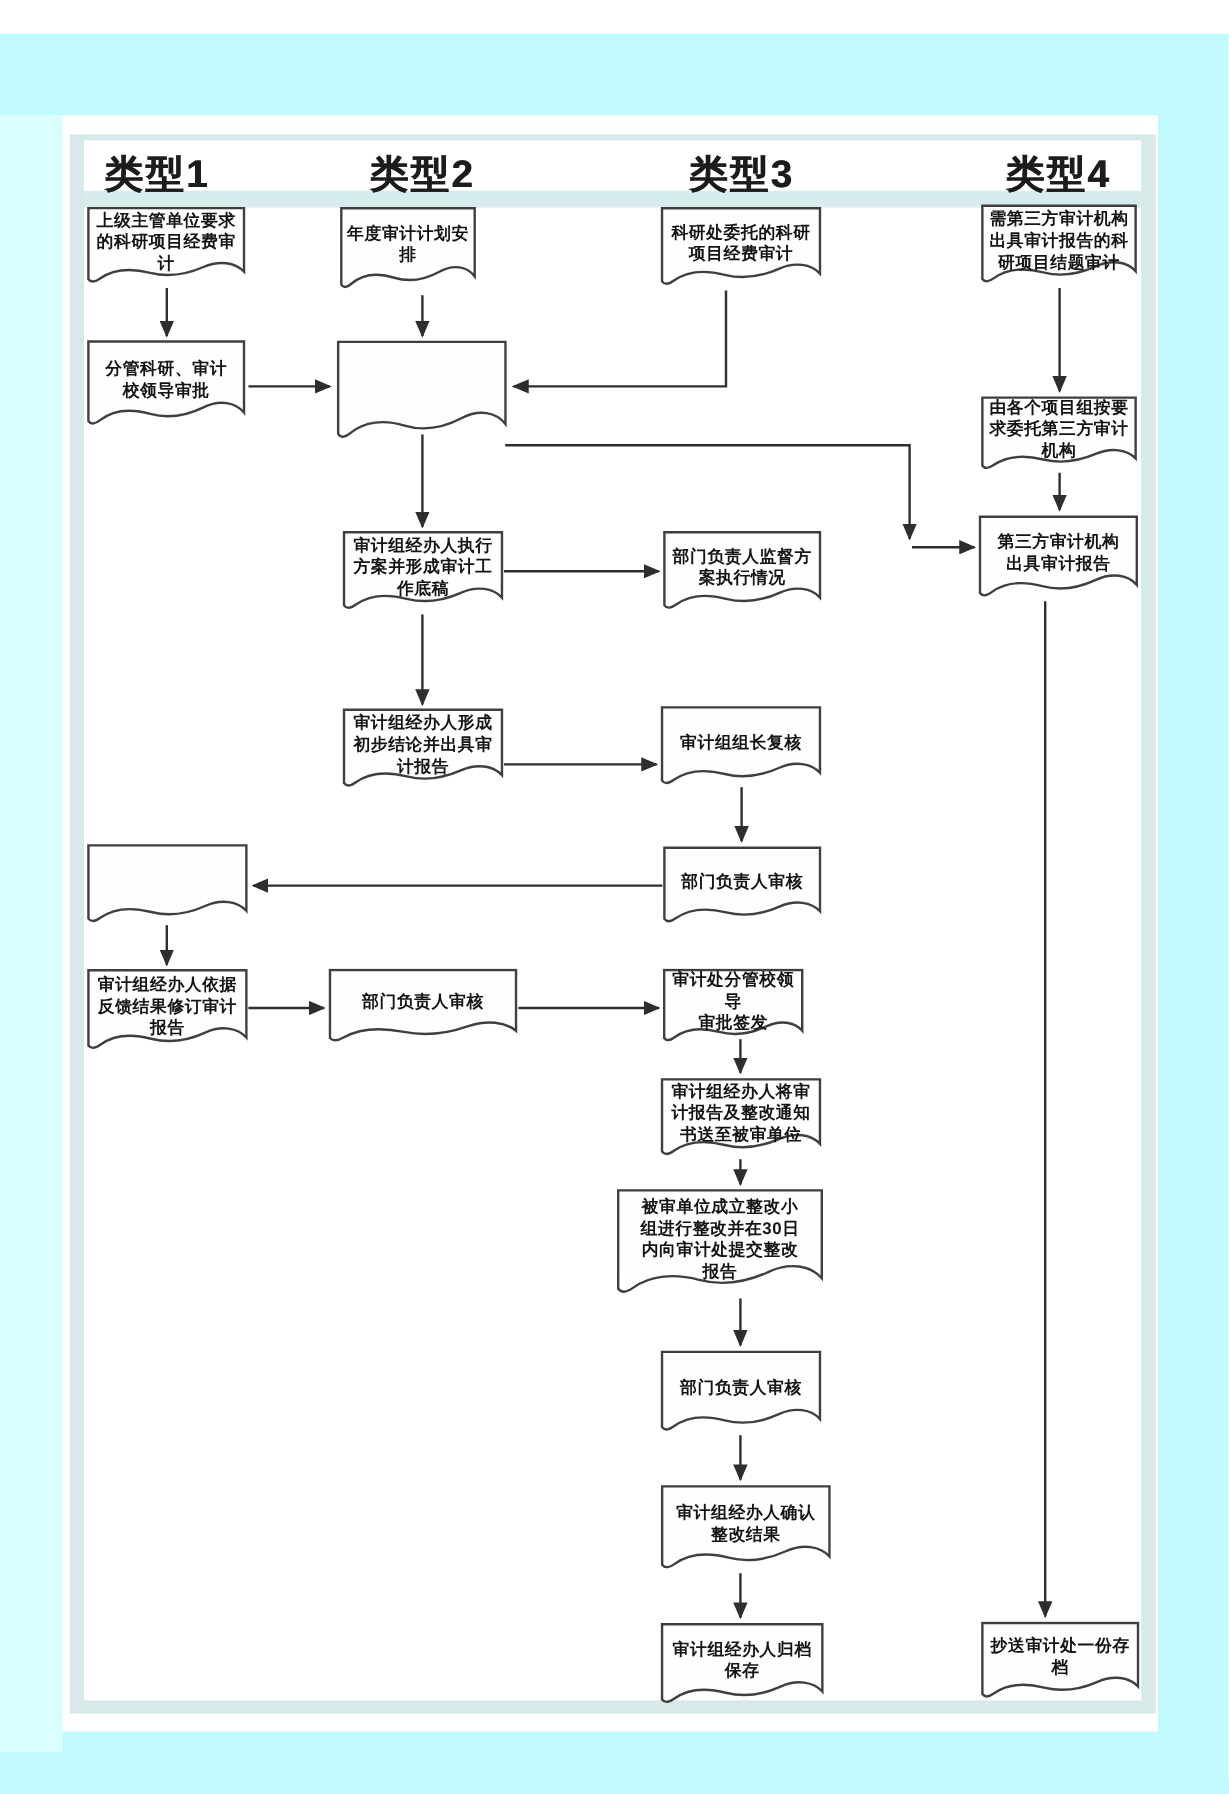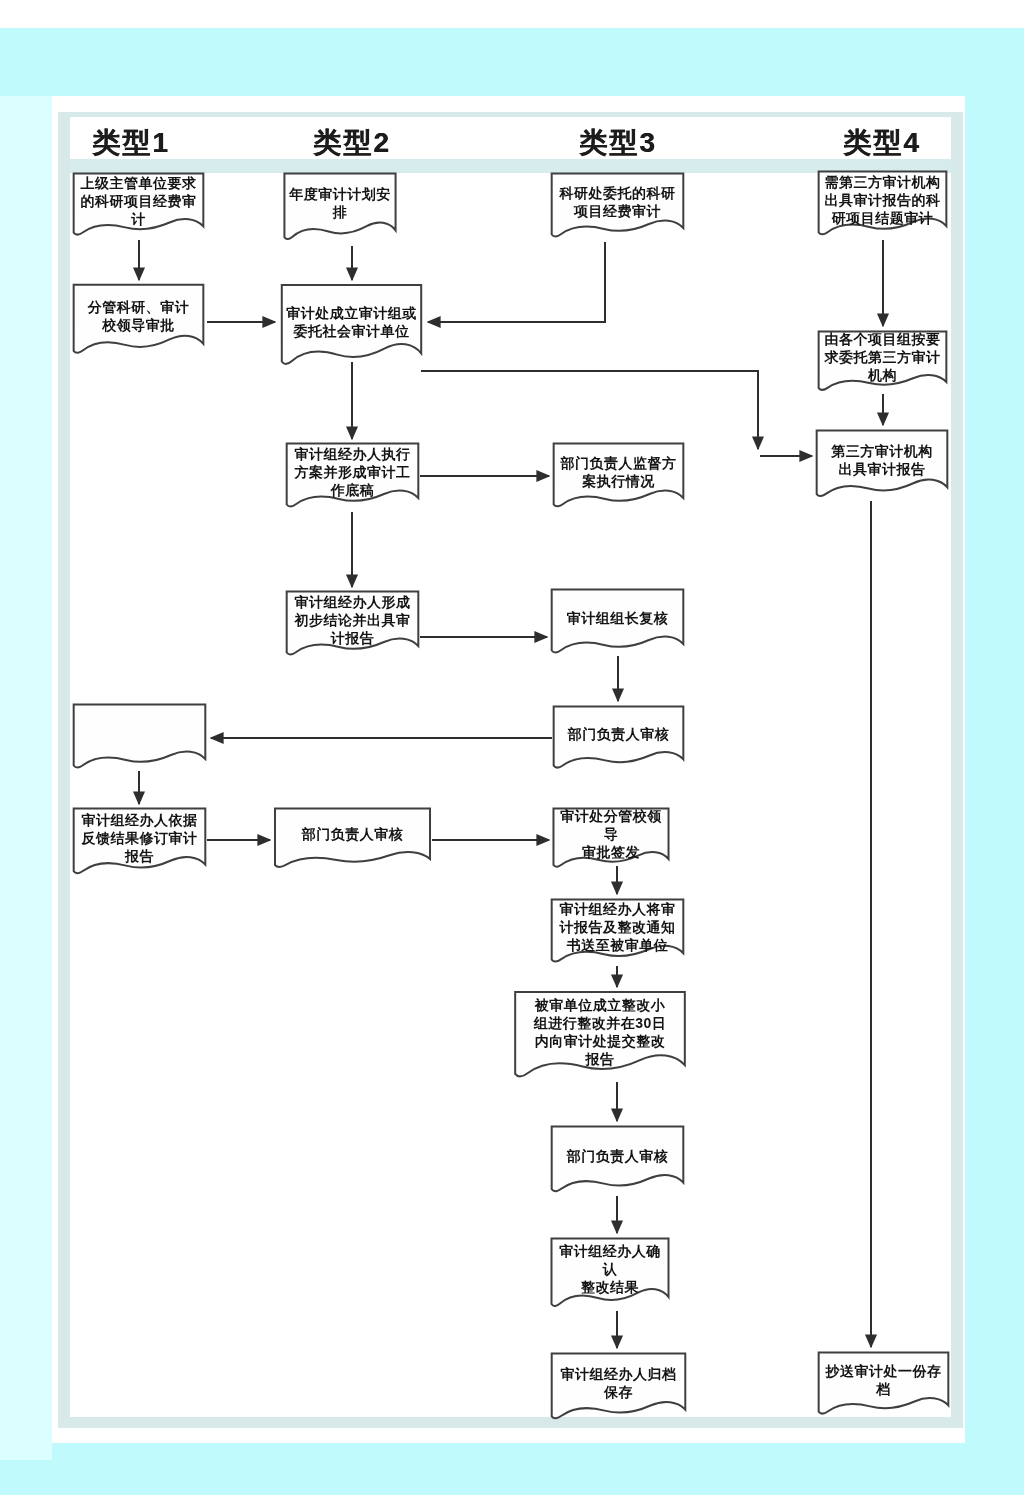--- a/index.html
+++ b/index.html
@@ -5,21 +5,21 @@
   html,body{margin:0;padding:0;background:#ffffff;}
   .page{position:relative;width:1024px;height:1495px;overflow:hidden;
         font-family:"Liberation Sans","DejaVu Sans",sans-serif;}
   .cyan-bg{position:absolute;left:0;top:28px;width:1024px;height:1467px;background:#c0fafc;}
   .cyan-light{position:absolute;left:0;top:96px;width:52px;height:1364px;background:#dbfeff;}
   .sheet{position:absolute;left:52px;top:96px;width:913px;height:1347px;background:#ffffff;}
   .panel{position:absolute;left:58px;top:112px;width:905px;height:1316px;background:#d7e9e8;}
   .canvas{position:absolute;left:70px;top:117px;width:881px;height:1300px;background:#ffffff;}
   .header-sep{position:absolute;left:70px;top:159px;width:881px;height:14px;background:#d7ecec;}
   .col-header{position:absolute;top:124px;transform:translateX(-50%);
-      font-size:28px;font-weight:900;color:#1c1c1c;letter-spacing:2px;
+      font-size:32px;font-weight:900;color:#1c1c1c;letter-spacing:2px;
       text-shadow:0.6px 0 #1c1c1c;white-space:nowrap;}
   .node{position:absolute;}
   .node .doc{position:absolute;left:0;top:0;width:100%;height:100%;}
   .node .lbl{position:absolute;left:3px;right:3px;top:2px;bottom:13px;
       display:flex;align-items:center;justify-content:center;
       text-align:center;white-space:pre-line;
       font-size:14px;font-weight:700;line-height:18px;color:#141414;letter-spacing:0.5px;}
   .overlay{position:absolute;left:0;top:0;pointer-events:none;}
 </style>
 </head>
@@ -103,22 +103,20 @@
   <div class="node" style="left:283px;top:172px;width:114px;height:73px">
     <svg class="doc" viewBox="0 0 120 70" preserveAspectRatio="none">
         <path d="M1.5,1.5 H118.5 V56 C112,48 100,46 88,52 C76,58 62,61 48,57 C34,53 20,54 10,62 C7,64.5 3.5,65.5 1.5,62.5 Z" fill="#fefefe" stroke="#3f3f3f" stroke-width="2" vector-effect="non-scaling-stroke"></path>
       </svg>
     <span class="lbl">年度审计计划安排</span>
   </div>
   <div class="node" style="left:280px;top:283px;width:143px;height:88px">
     <svg class="doc" viewBox="0 0 120 70" preserveAspectRatio="none">
         <path d="M1.5,1.5 H118.5 V56 C112,48 100,46 88,52 C76,58 62,61 48,57 C34,53 20,54 10,62 C7,64.5 3.5,65.5 1.5,62.5 Z" fill="#fefefe" stroke="#3f3f3f" stroke-width="2" vector-effect="non-scaling-stroke"></path>
       </svg>
-    <span class="lbl">审计处成立审计组或
-委托社会审计单位</span>
   </div>
   <div class="node" style="left:285px;top:442px;width:135px;height:70px">
     <svg class="doc" viewBox="0 0 120 70" preserveAspectRatio="none">
         <path d="M1.5,1.5 H118.5 V56 C112,48 100,46 88,52 C76,58 62,61 48,57 C34,53 20,54 10,62 C7,64.5 3.5,65.5 1.5,62.5 Z" fill="#fefefe" stroke="#3f3f3f" stroke-width="2" vector-effect="non-scaling-stroke"></path>
       </svg>
     <span class="lbl">审计组经办人执行
 方案并形成审计工
 作底稿</span>
   </div>
   <div class="node" style="left:285px;top:590px;width:135px;height:70px">
@@ -185,21 +183,21 @@
 组进行整改并在30日
 内向审计处提交整改
 报告</span>
   </div>
   <div class="node" style="left:550px;top:1125px;width:135px;height:72px">
     <svg class="doc" viewBox="0 0 120 70" preserveAspectRatio="none">
         <path d="M1.5,1.5 H118.5 V56 C112,48 100,46 88,52 C76,58 62,61 48,57 C34,53 20,54 10,62 C7,64.5 3.5,65.5 1.5,62.5 Z" fill="#fefefe" stroke="#3f3f3f" stroke-width="2" vector-effect="non-scaling-stroke"></path>
       </svg>
     <span class="lbl">部门负责人审核</span>
   </div>
-  <div class="node" style="left:550px;top:1237px;width:120px;height:75px">
+  <div class="node" style="left:550px;top:1237px;width:143px;height:75px">
     <svg class="doc" viewBox="0 0 120 70" preserveAspectRatio="none">
         <path d="M1.5,1.5 H118.5 V56 C112,48 100,46 88,52 C76,58 62,61 48,57 C34,53 20,54 10,62 C7,64.5 3.5,65.5 1.5,62.5 Z" fill="#fefefe" stroke="#3f3f3f" stroke-width="2" vector-effect="non-scaling-stroke"></path>
       </svg>
     <span class="lbl">审计组经办人确认
 整改结果</span>
   </div>
   <div class="node" style="left:550px;top:1352px;width:137px;height:72px">
     <svg class="doc" viewBox="0 0 120 70" preserveAspectRatio="none">
         <path d="M1.5,1.5 H118.5 V56 C112,48 100,46 88,52 C76,58 62,61 48,57 C34,53 20,54 10,62 C7,64.5 3.5,65.5 1.5,62.5 Z" fill="#fefefe" stroke="#3f3f3f" stroke-width="2" vector-effect="non-scaling-stroke"></path>
       </svg>

